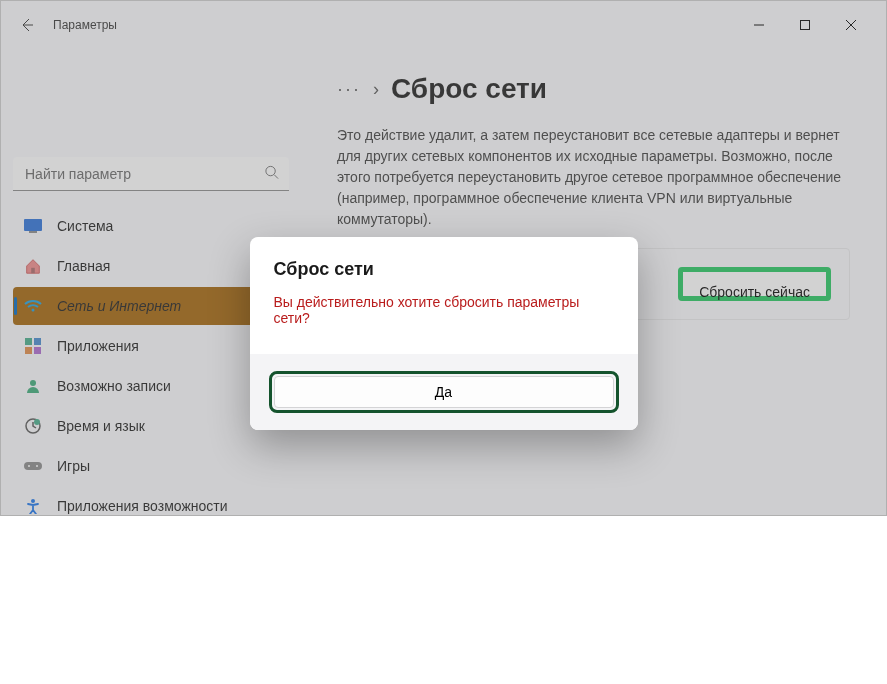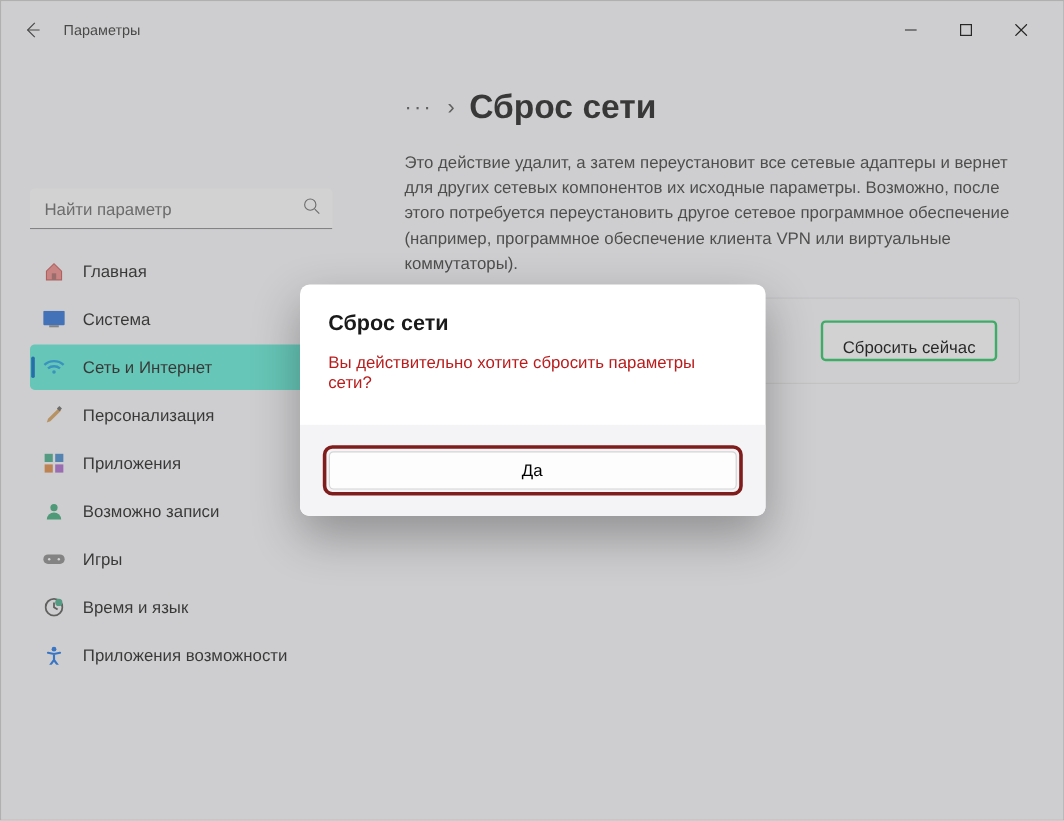--- a/index.html
+++ b/index.html
@@ -1,50 +1,50 @@
 <!DOCTYPE html>
 <html><head>
 <meta charset="utf-8">
 <style>
   * { box-sizing: border-box; margin: 0; padding: 0; font-family: "Segoe UI", -apple-system, sans-serif; }
   body { width: 887px; height: 684px; overflow: hidden; position: relative; background: #fff; }
-  .window { width: 887px; height: 684px; background: #f7f7f9; border: 1px solid #b0b0b0; position: relative; }
+  .window { width: 887px; height: 516px; background: #f7f7f9; border: 1px solid #b0b0b0; position: relative; }
   .titlebar { height: 48px; display: flex; align-items: center; padding: 0 12px; }
   .back-btn { width: 28px; height: 28px; display: flex; align-items: center; justify-content: center; margin-right: 12px; cursor: pointer; }
   .title { font-size: 12px; color: #333; }
   .win-controls { margin-left: auto; display: flex; gap: 0; }
   .win-btn { width: 46px; height: 32px; display: flex; align-items: center; justify-content: center; cursor: pointer; }
   .body { display: flex; height: calc(100% - 48px); }
-  .sidebar { width: 300px; padding: 0 24px; }
+  .sidebar { width: 300px; padding: 0 12px; }
   .search-box { position: relative; margin: 108px 0 16px 0; }
   .search-input { width: 100%; height: 34px; padding: 0 36px 0 12px; border: none; border-bottom: 1px solid #888; background: #fcfcfd; border-radius: 4px 4px 0 0; font-size: 14px; color: #333; outline: none; }
   .search-input::placeholder { color: #666; }
   .search-icon { position: absolute; right: 10px; top: 50%; transform: translateY(-50%); color: #666; }
   .nav { list-style: none; display: flex; flex-direction: column; gap: 2px; }
   .nav-item { display: flex; align-items: center; height: 38px; padding: 0 10px; border-radius: 4px; cursor: pointer; font-size: 14px; color: #1a1a1a; position: relative; }
-  .nav-item.active { background: #5eead4; }
+  .nav-item.active { background: #a16207; font-style: italic; }
   .nav-item.active::before { content: ""; position: absolute; left: 1px; top: 10px; bottom: 10px; width: 3px; background: #0067c0; border-radius: 2px; }
   .nav-icon { width: 20px; height: 20px; margin-right: 14px; display: flex; align-items: center; justify-content: center; }
   .content { flex: 1; padding: 24px 36px 0 36px; }
   .breadcrumb { display: flex; align-items: center; gap: 12px; margin-bottom: 20px; }
   .bc-ellipsis { font-size: 18px; color: #555; letter-spacing: 2px; cursor: pointer; }
   .bc-sep { font-size: 18px; color: #555; }
   .bc-title { font-size: 28px; font-weight: 600; color: #1a1a1a; }
   .description { font-size: 14px; color: #3a3a3a; line-height: 1.5; max-width: 520px; margin-bottom: 12px; }
   .reset-row { display: flex; align-items: center; border: 1px solid #e6e6e8; border-radius: 4px; padding: 18px 18px; margin-top: 18px; }
   .reset-label { font-size: 14px; color: #1a1a1a; }
-  .reset-btn { margin-left: auto; height: 34px; padding: 12px 16px; border: 2px solid #22c55e; background: #fdfdfd; border-radius: 4px; font-size: 14px; cursor: pointer; }
+  .reset-btn { margin-left: auto; height: 34px; padding: 12px 16px; border: 5px solid #22c55e; background: #fdfdfd; border-radius: 4px; font-size: 14px; cursor: pointer; }
   .overlay { position: absolute; inset: 0; background: rgba(120,120,120,0.32); display: flex; align-items: flex-start; justify-content: center; }
   .dialog { margin-top: 236px; width: 388px; background: #fff; border-radius: 8px; box-shadow: 0 16px 40px rgba(0,0,0,0.3); overflow: hidden; }
   .dlg-body { padding: 22px 24px 28px 24px; }
   .dlg-title { font-size: 18px; font-weight: 600; color: #1a1a1a; margin-bottom: 14px; }
   .dlg-text { font-size: 14px; color: #b91c1c; }
   .dlg-actions { background: #f4f4f6; padding: 22px 24px; display: flex; gap: 10px; }
   .dlg-btn { flex: 1; height: 32px; border: 1px solid #d4d4d6; background: #fdfdfd; border-radius: 4px; font-size: 14px; cursor: pointer; display: flex; align-items: center; justify-content: center; }
-  .highlight { border: 3px solid #7f1d1d; border-radius: 8px; padding: 2px; margin: -5px; }
+  .highlight { border: 3px solid #14532d; border-radius: 8px; padding: 2px; margin: -5px; }
   .highlight .dlg-btn { border-radius: 4px; }
 </style>
 </head>
 <body>
 
 <div class="window">
   <div class="titlebar">
     <div class="back-btn">
       <svg width="16" height="16" viewBox="0 0 16 16">
           <path d="M10 2 4 8l6 6" stroke="#333" stroke-width="1" fill="none"></path>
@@ -78,54 +78,45 @@
         <span class="search-icon">
           <svg width="15" height="15" viewBox="0 0 16 16">
               <circle cx="7" cy="7" r="5" stroke="#666" fill="none" stroke-width="1"></circle>
               <path d="M11 11l4 4" stroke="#666" stroke-width="1"></path>
             </svg>
         </span>
       </div>
       <ul class="nav">
         <li class="nav-item">
           <span class="nav-icon">
+              <svg width="18" height="14" viewBox="0 0 18 14">
+                <rect x="0" y="0" width="18" height="12" rx="1" fill="#2a6fd6"></rect>
+                <rect x="5" y="12" width="8" height="2" fill="#888"></rect>
+              </svg>
+            </span>
+          <span>Система</span>
+        </li>
+        <li class="nav-item">
+          <span class="nav-icon">
               <svg width="18" height="18" viewBox="0 0 20 20">
                 <path d="M3 10l7-7 7 7v8H3z" fill="#e88" stroke="#c55"></path>
                 <rect x="8" y="12" width="4" height="6" fill="#a66"></rect>
               </svg>
             </span>
           <span>Главная</span>
-        </li>
-        <li class="nav-item">
-          <span class="nav-icon">
-              <svg width="18" height="14" viewBox="0 0 18 14">
-                <rect x="0" y="0" width="18" height="12" rx="1" fill="#2a6fd6"></rect>
-                <rect x="5" y="12" width="8" height="2" fill="#888"></rect>
-              </svg>
-            </span>
-          <span>Система</span>
         </li>
         <li class="nav-item active">
           <span class="nav-icon">
               <svg width="18" height="14" viewBox="0 0 18 14">
                 <path d="M1 5a12 12 0 0116 0" stroke="#1aa0e0" stroke-width="2" fill="none"></path>
                 <path d="M4 8a8 8 0 0110 0" stroke="#1aa0e0" stroke-width="2" fill="none"></path>
                 <circle cx="9" cy="11" r="1.5" fill="#1aa0e0"></circle>
               </svg>
             </span>
           <span>Сеть и Интернет</span>
-        </li>
-        <li class="nav-item">
-          <span class="nav-icon">
-              <svg width="16" height="16" viewBox="0 0 16 16">
-                <path d="M2 14l3-1 9-9-2-2-9 9z" fill="#d4a05a"></path>
-                <rect x="11" y="1" width="3" height="3" fill="#666" transform="rotate(45 12.5 2.5)"></rect>
-              </svg>
-            </span>
-          <span>Персонализация</span>
         </li>
         <li class="nav-item">
           <span class="nav-icon">
               <svg width="16" height="16" viewBox="0 0 16 16">
                 <rect x="0" y="0" width="7" height="7" fill="#4a8"></rect>
                 <rect x="9" y="0" width="7" height="7" fill="#48c"></rect>
                 <rect x="0" y="9" width="7" height="7" fill="#d84"></rect>
                 <rect x="9" y="9" width="7" height="7" fill="#a6c"></rect>
               </svg>
             </span>
@@ -135,37 +126,37 @@
           <span class="nav-icon">
               <svg width="16" height="16" viewBox="0 0 16 16">
                 <circle cx="8" cy="5" r="3" fill="#3aa876"></circle>
                 <path d="M2 15a6 6 0 0112 0z" fill="#3aa876"></path>
               </svg>
             </span>
           <span>Возможно записи</span>
         </li>
         <li class="nav-item">
           <span class="nav-icon">
+              <svg width="16" height="16" viewBox="0 0 16 16">
+                <circle cx="8" cy="8" r="7" fill="none" stroke="#555" stroke-width="1.5"></circle>
+                <path d="M8 4v4l3 2" stroke="#555" stroke-width="1.5" fill="none"></path>
+                <circle cx="12" cy="4" r="3" fill="#4a8"></circle>
+              </svg>
+            </span>
+          <span>Время и язык</span>
+        </li>
+        <li class="nav-item">
+          <span class="nav-icon">
               <svg width="18" height="12" viewBox="0 0 18 12">
                 <rect x="0" y="2" width="18" height="8" rx="4" fill="#888"></rect>
                 <circle cx="5" cy="6" r="1" fill="#fff"></circle>
                 <circle cx="13" cy="6" r="1" fill="#fff"></circle>
               </svg>
             </span>
           <span>Игры</span>
-        </li>
-        <li class="nav-item">
-          <span class="nav-icon">
-              <svg width="16" height="16" viewBox="0 0 16 16">
-                <circle cx="8" cy="8" r="7" fill="none" stroke="#555" stroke-width="1.5"></circle>
-                <path d="M8 4v4l3 2" stroke="#555" stroke-width="1.5" fill="none"></path>
-                <circle cx="12" cy="4" r="3" fill="#4a8"></circle>
-              </svg>
-            </span>
-          <span>Время и язык</span>
         </li>
         <li class="nav-item">
           <span class="nav-icon">
               <svg width="16" height="16" viewBox="0 0 16 16">
                 <circle cx="8" cy="3" r="2" fill="#1a73e8"></circle>
                 <path d="M3 6l5 1 5-1M8 7v5l-3 4M8 12l3 4" stroke="#1a73e8" stroke-width="1.8" fill="none" stroke-linecap="round"></path>
               </svg>
             </span>
           <span>Приложения возможности</span>
         </li>

